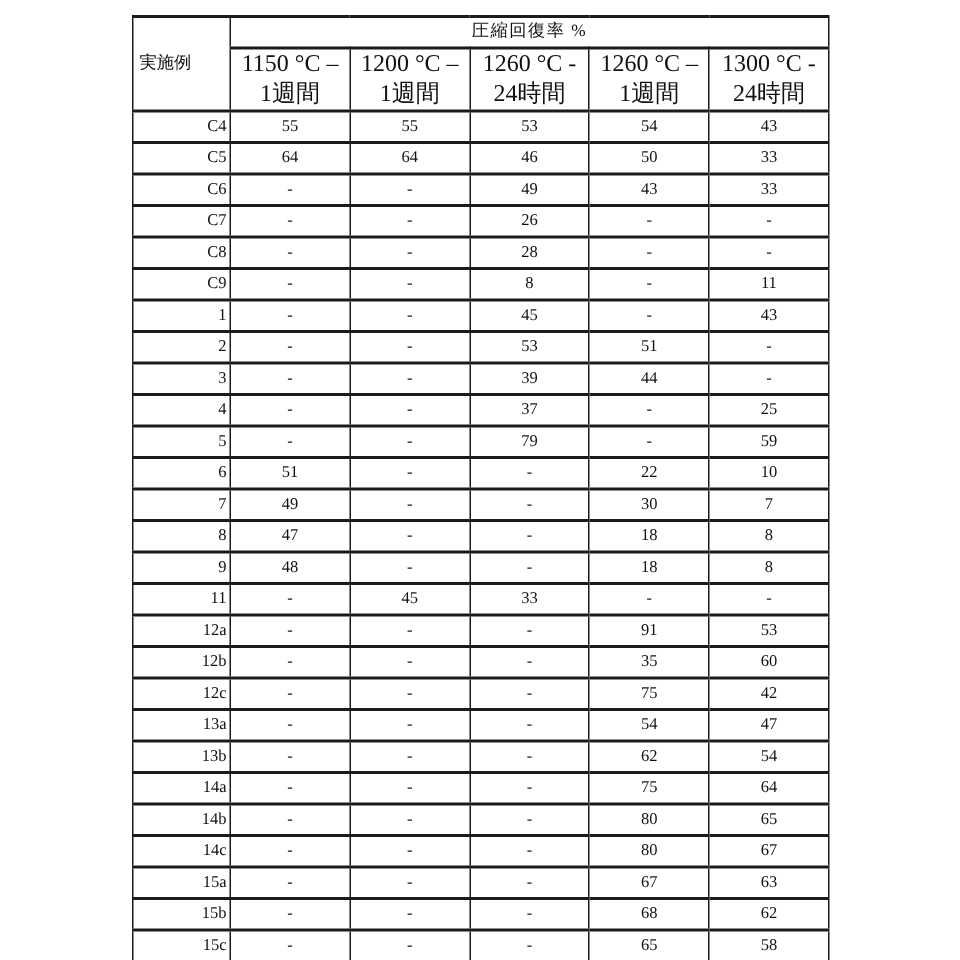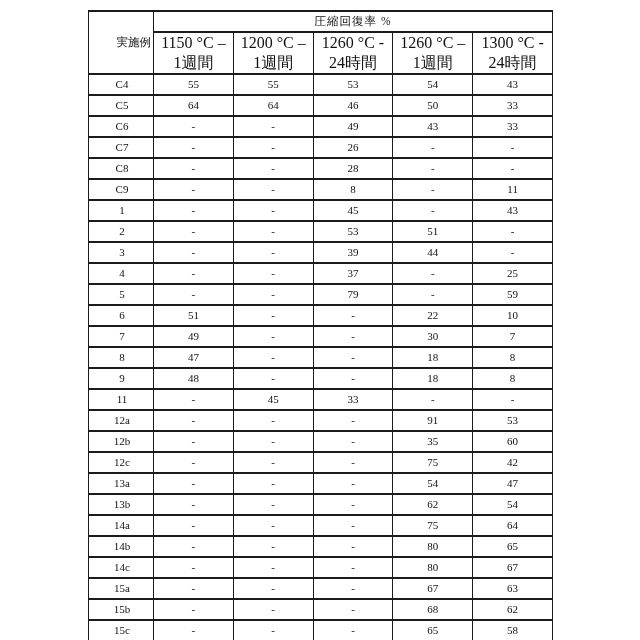--- a/index.html
+++ b/index.html
@@ -42,37 +42,37 @@
   .recovery-table th.title-cell {
     height: 19px;
     text-align: center;
     vertical-align: middle;
     font-size: 11.5px;
     letter-spacing: 1px;
     margin-top: 44px;
   }
   .recovery-table th.example-header-cell {
     width: 58px;
-    text-align: right;
+    text-align: left;
     vertical-align: middle;
     padding-left: 4px;
     font-size: 11.5px;
   }
   .recovery-table th.col-header-cell {
     height: 33px;
     text-align: center;
     vertical-align: middle;
     white-space: pre-line;
     font-size: 16px;
   }
   .recovery-table td {
     height: 19px;
   }
   .recovery-table td.example-cell {
-    text-align: center;
+    text-align: right;
     padding-left: 4px;
   }
   .recovery-table td.value-cell {
     text-align: center;
   }
 </style>
 </head>
 <body>
 
 <div class="page">

